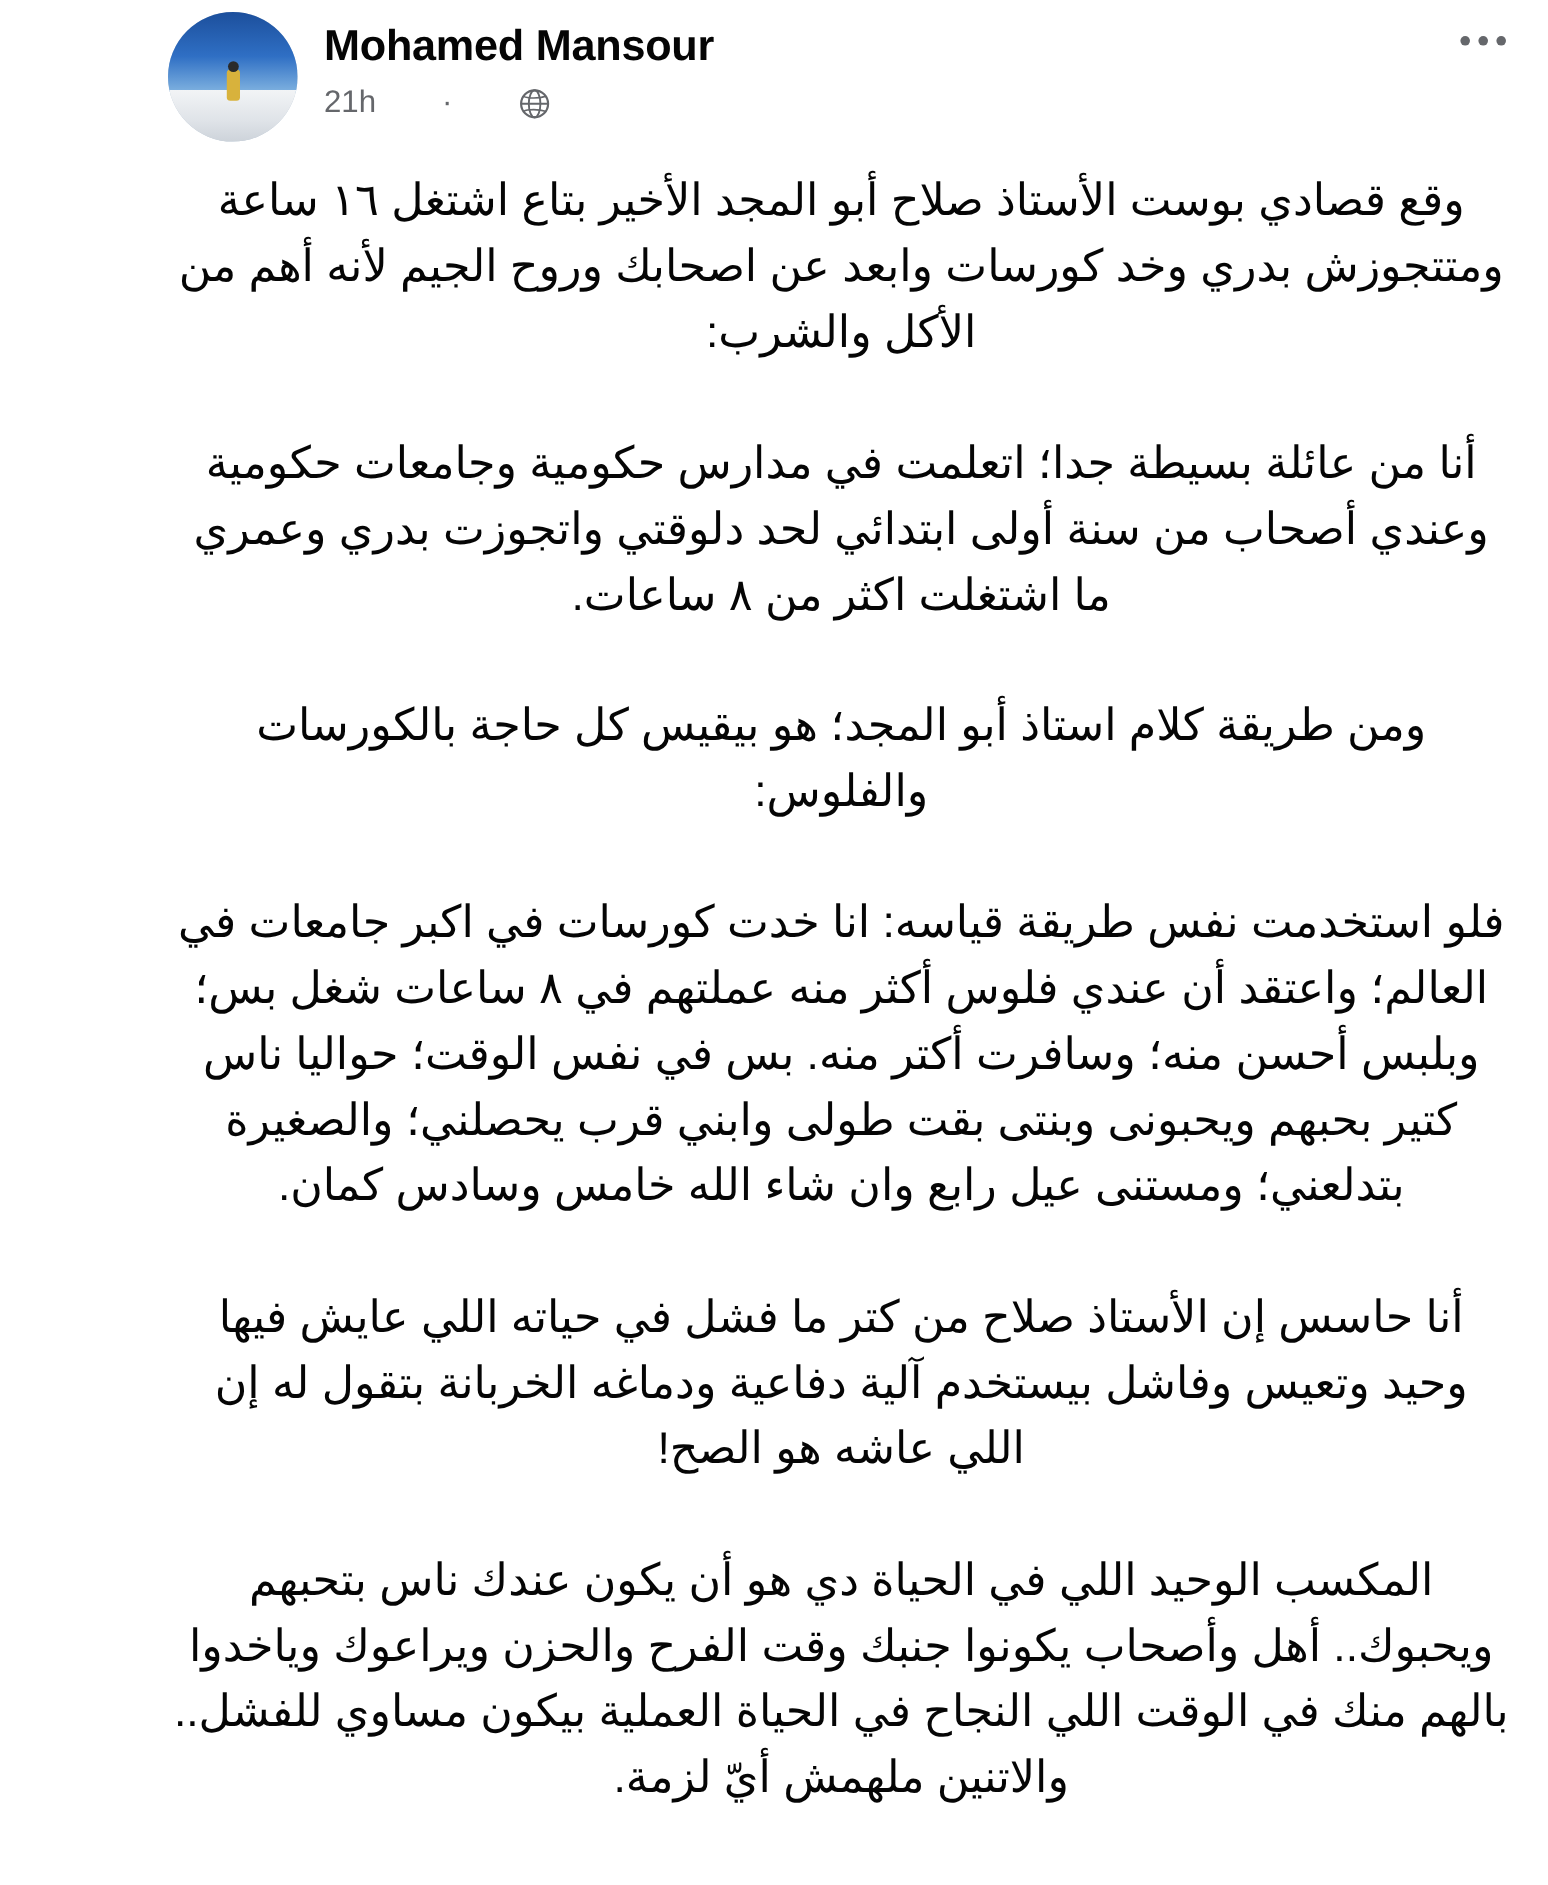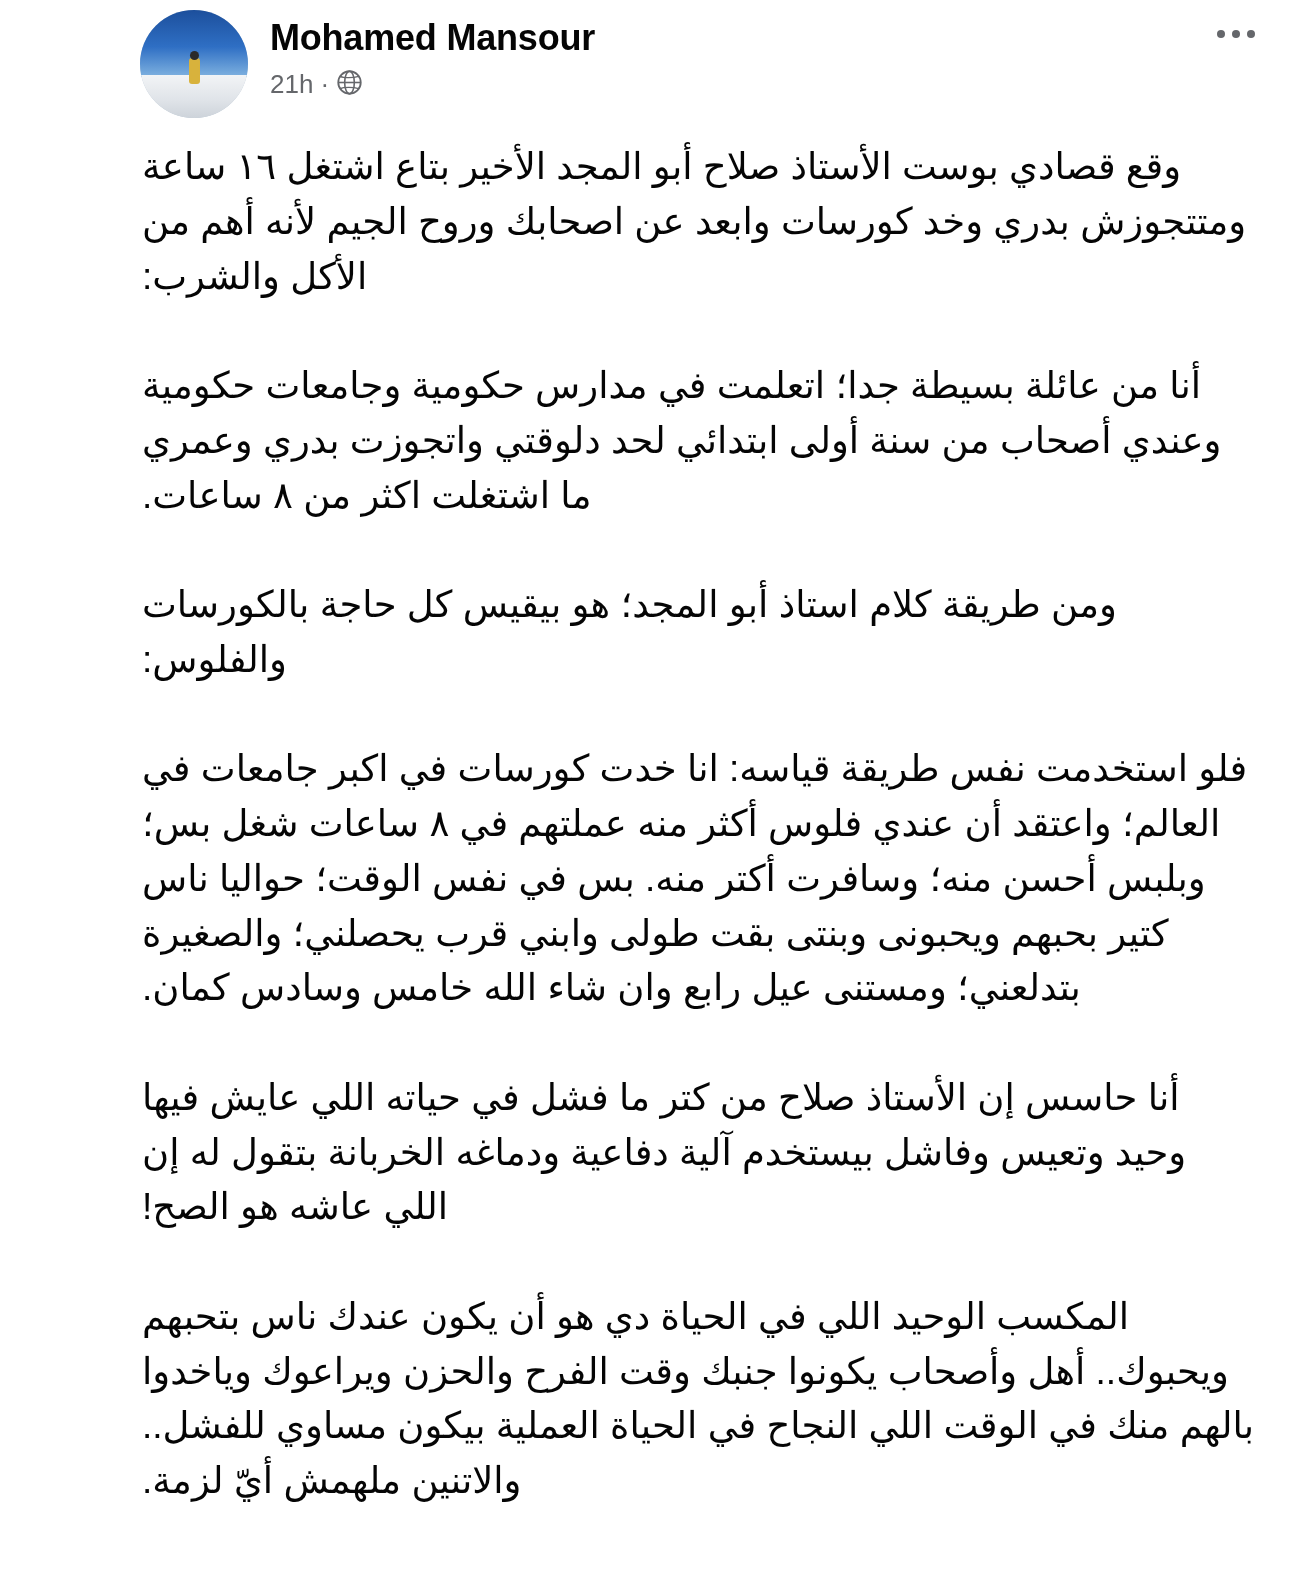--- a/index.html
+++ b/index.html
@@ -86,24 +86,25 @@
   .author-name {
     font-size: 36px;
     font-weight: bold;
     line-height: 1.2;
     color: #050505;
     letter-spacing: -0.2px;
   }
 
   .meta-row {
     display: flex;
-    align-items: flex-start;
+    align-items: flex-end;
     margin-top: 10px;
     color: #65676b;
     font-size: 26px;
+    gap: 48px;
   }
   .meta-row .dot {
     margin: 0 7px;
   }
   .globe-icon {
     display: inline-flex;
     width: 27px;
     height: 27px;
     align-items: center;
     justify-content: center;
@@ -125,21 +126,21 @@
     width: 8px;
     height: 8px;
     border-radius: 50%;
     background: #65676b;
     display: block;
   }
 
   
   .post-body {
     direction: rtl;
-    text-align: left;
+    text-align: center;
     padding: 18px 30px 20px 30px;
     box-sizing: border-box;
     font-size: 37px;
     line-height: 1.48;
     color: #050505;
     white-space: pre-wrap;
     word-wrap: break-word;
     font-weight: 400;
   }
 </style>

